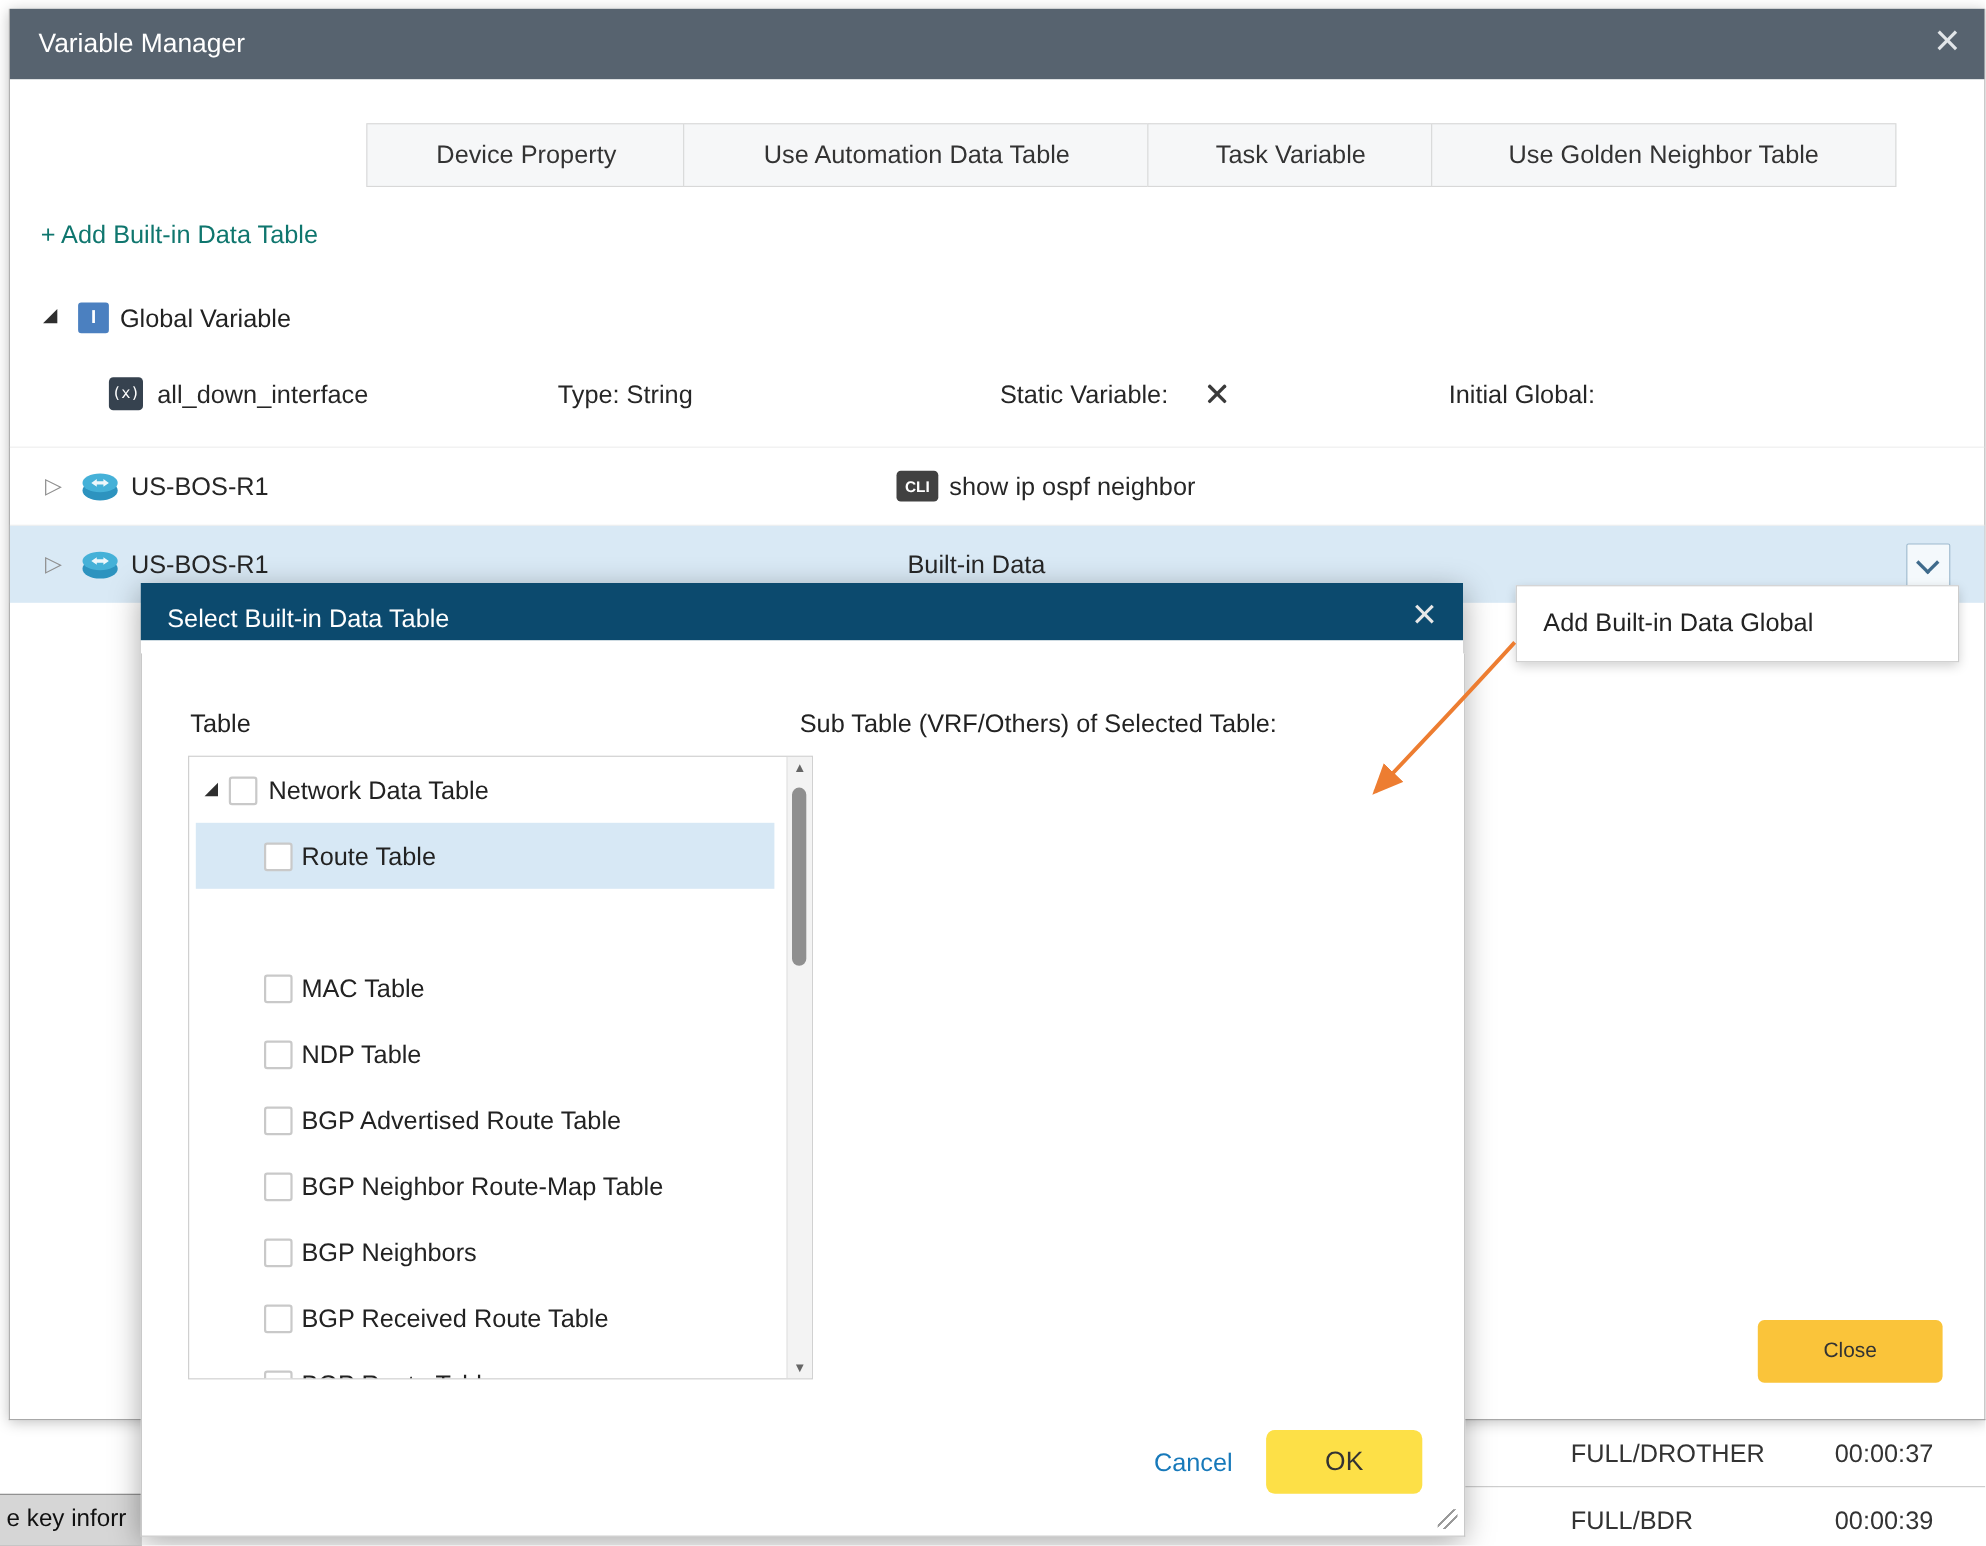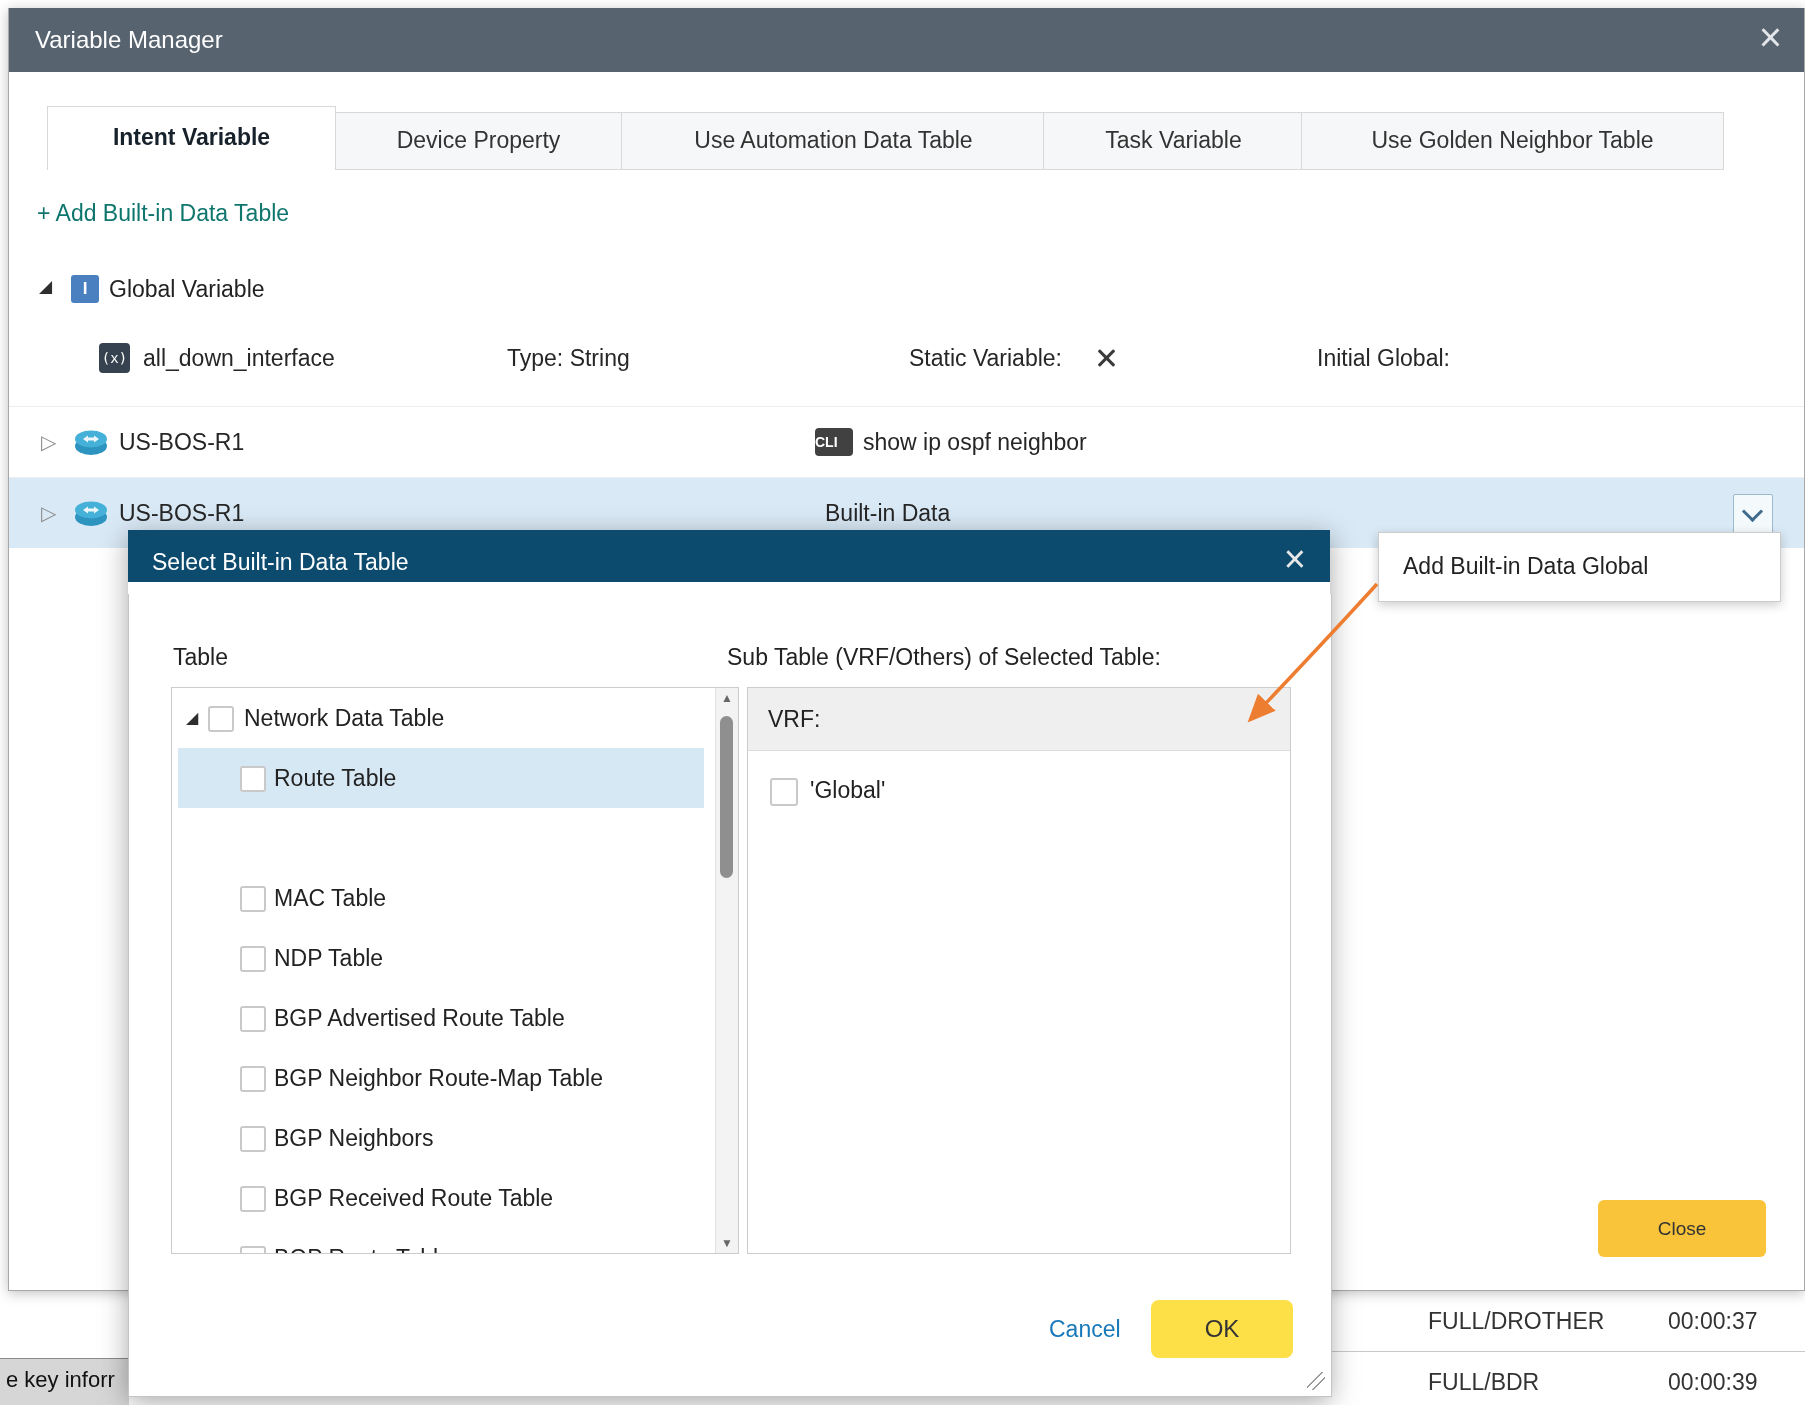--- a/index.html
+++ b/index.html
@@ -51,21 +51,21 @@
 
   .hairline{position:absolute;left:0;top:398px;width:100%;height:1px;background:#ededed}
 
   .d-row{position:absolute;left:0;width:100%;height:70px;font-size:23px;color:#262626}
   .d-row.r1{top:399px;border-bottom:1px solid #eee}
   .d-row.r2{top:470px;background:#D9E9F5}
   .tri-col{position:absolute;left:32px;top:0;line-height:70px;font-size:20px;color:#8f8f8f}
   .router-icon{position:absolute;left:64px;top:21px;width:36px;height:28px}
   .d-name{position:absolute;left:110px;line-height:70px}
   .cli-badge{position:absolute;left:806px;top:21px;width:38px;height:28px;background:#414141;border-radius:4px;
-    color:#fff;font-size:14px;font-weight:bold;line-height:28px}
+    color:#fff;font-size:14px;font-weight:bold;text-align:center;line-height:28px}
   .d-detail{position:absolute;left:854px;line-height:70px}
   .r2 .d-detail{left:816px}
   .dd-btn{position:absolute;left:1724px;top:16px;width:38px;height:38px;background:#f4f9fc;
     border:1px solid #9db9cd;border-radius:2px;cursor:pointer}
   .dd-chev{position:absolute;left:11px;top:9px;width:12px;height:12px;
     border-right:3px solid #3f6b8c;border-bottom:3px solid #3f6b8c;transform:rotate(45deg)}
 
   .close-btn{position:absolute;left:1589px;top:1192px;width:168px;height:57px;background:#FAC43A;border:none;
     border-radius:6px;font-size:19px;color:#333;font-family:inherit;cursor:pointer}
 
@@ -130,21 +130,20 @@
     <span class="u-time">00:00:39</span>
   </div>
 </div>
 
 <div class="vm-window">
   <div class="vm-titlebar">
     <span class="vm-title">Variable Manager</span>
     <span class="vm-close">×</span>
   </div>
 
-  <div class="tab tab0 active">Intent Variable</div>
   <div class="tab tab1">Device Property</div>
   <div class="tab tab2">Use Automation Data Table</div>
   <div class="tab tab3">Task Variable</div>
   <div class="tab tab4">Use Golden Neighbor Table</div>
 
   <div class="add-link">+ Add Built-in Data Table</div>
 
   <div class="g-row">
     <span class="tri-exp">◢</span>
     <span class="gvar-icon">I</span>
@@ -242,29 +241,20 @@
         <span class="cb m-cb"></span>
         <span class="m-item-label">BGP Route Table</span>
       </div>
       <div class="m-scroll">
         <span class="up">▲</span>
         <span class="dn">▼</span>
         <span class="m-thumb"></span>
       </div>
     </div>
 
-    <div class="m-right">
-      <div class="vrf-head">
-        <span>VRF:</span>
-      </div>
-      <div class="vrf-row">
-        <span class="vrf-cb"></span>
-        <span class="vrf-lbl">'Global'</span>
-      </div>
-    </div>
 
     <span class="m-cancel">Cancel</span>
     <button class="m-ok">OK</button>
     <span class="m-resize"></span>
   </div>
 </div>
 
 <svg class="arrow" width="260" height="190" viewBox="0 0 260 190">
   <defs>
     <marker id="ah" markerWidth="10" markerHeight="10" refX="7" refY="3.5" orient="auto">

